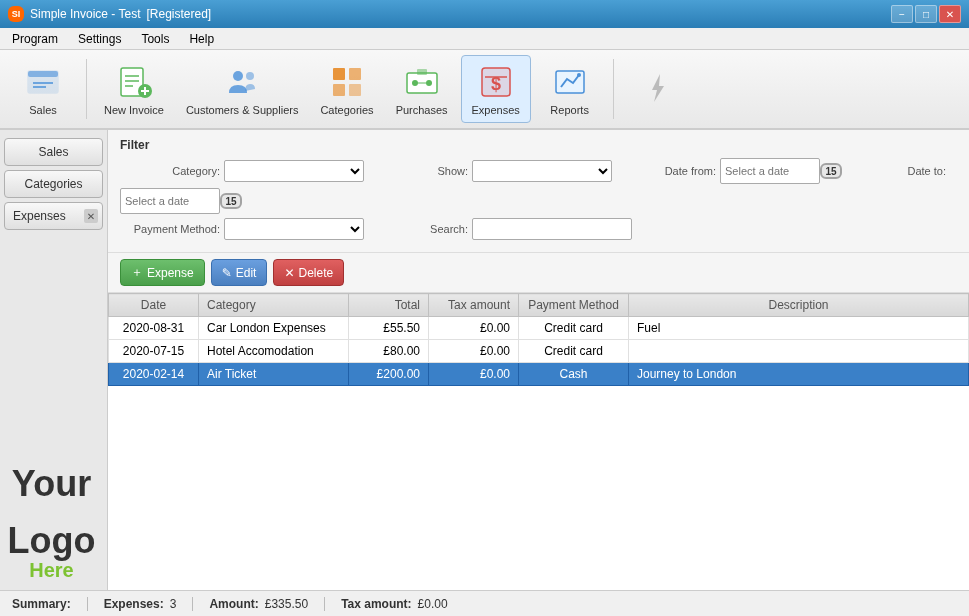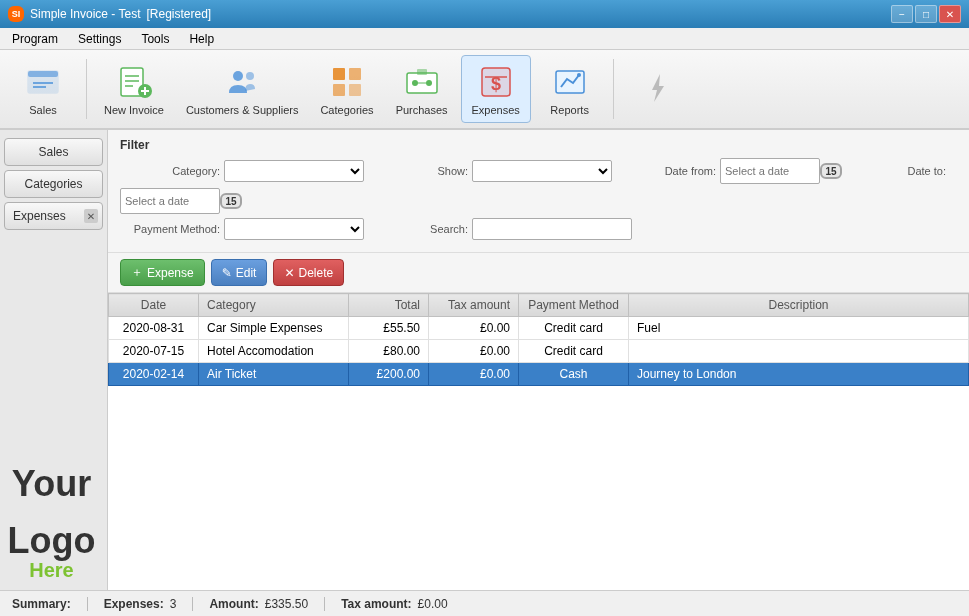--- a/index.html
+++ b/index.html
@@ -467,21 +467,21 @@
             <th>Category</th>
             <th>Total</th>
             <th>Tax amount</th>
             <th>Payment Method</th>
             <th>Description</th>
           </tr>
         </thead>
         <tbody id="table-body">
         <tr>
               <td class="td-date">2020-08-31</td>
-              <td>Car Simple Expenses</td>
+              <td>Car London Expenses</td>
               <td class="td-total">£55.50</td>
               <td class="td-tax">£0.00</td>
               <td class="td-payment">Credit card</td>
               <td>Fuel</td>
             </tr>
             <tr>
               <td class="td-date">2020-07-15</td>
               <td>Hotel Accomodation</td>
               <td class="td-total">£80.00</td>
               <td class="td-tax">£0.00</td>

